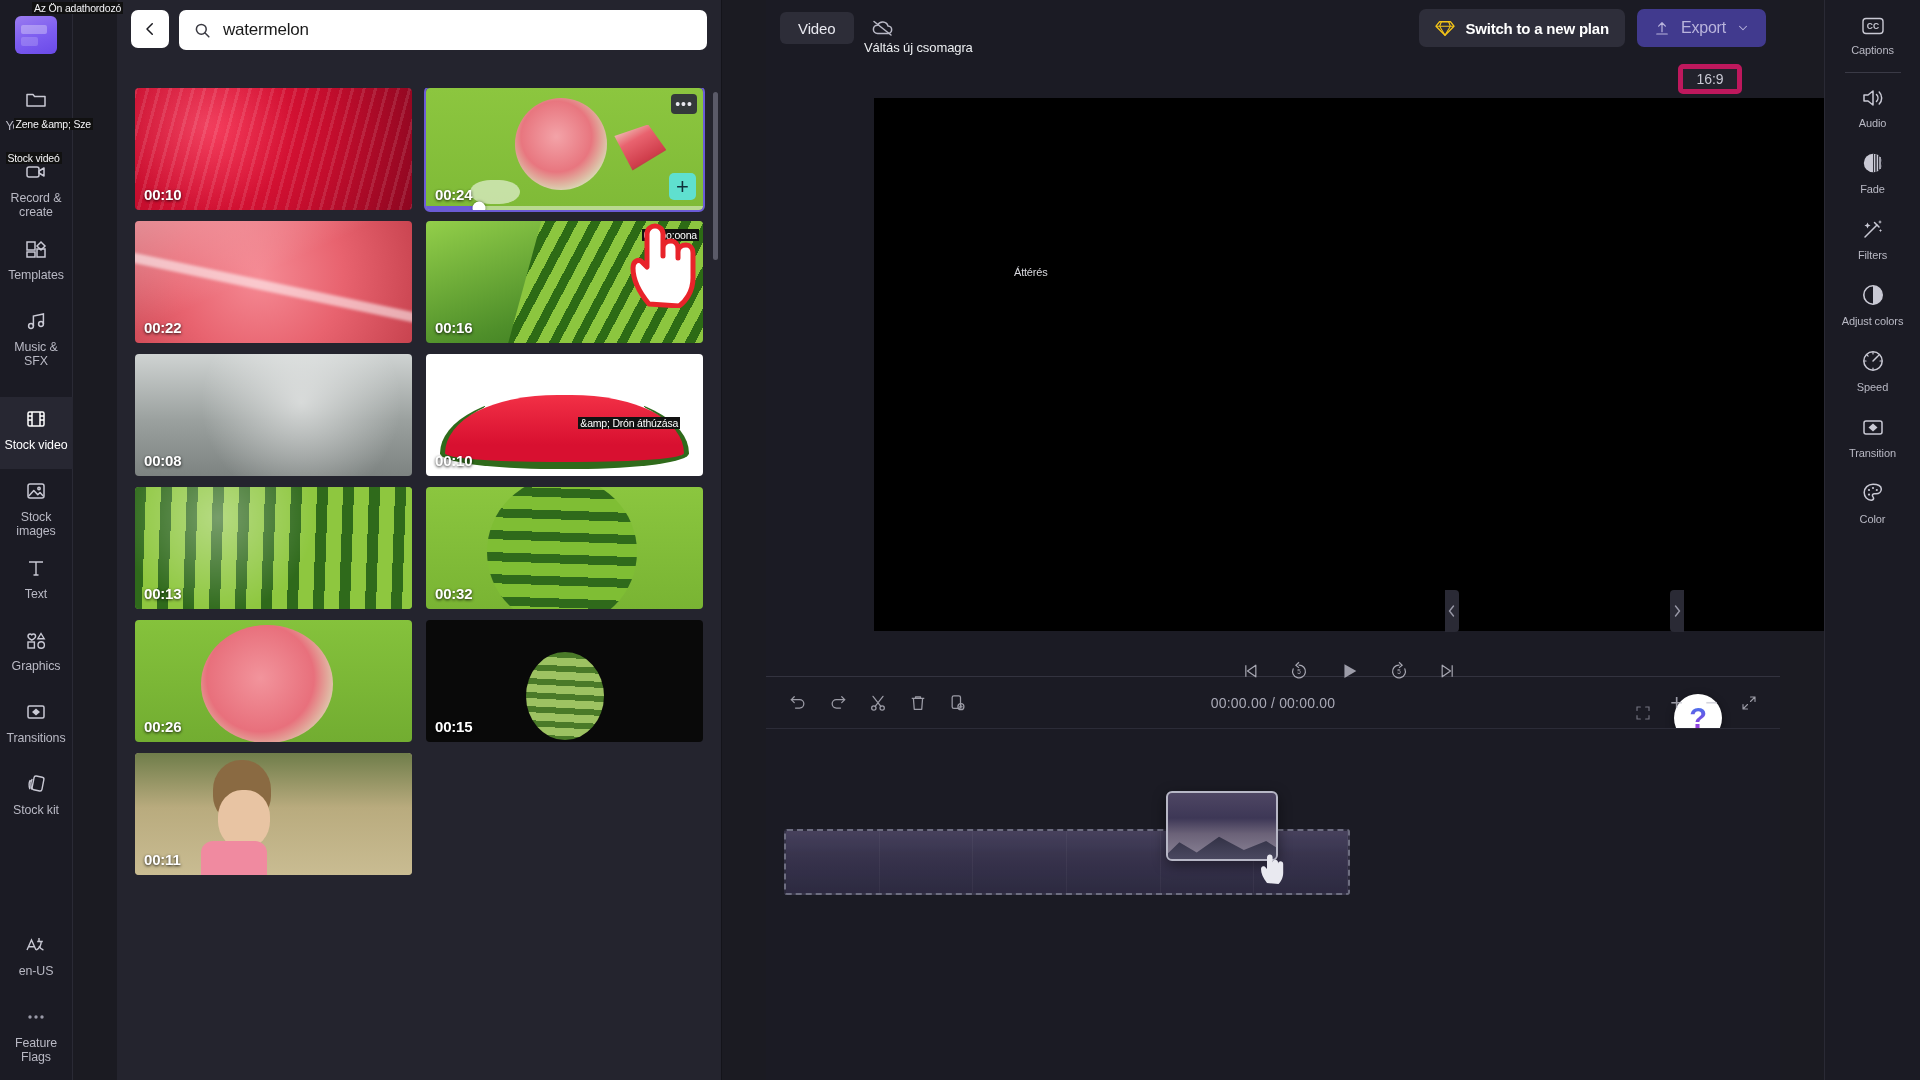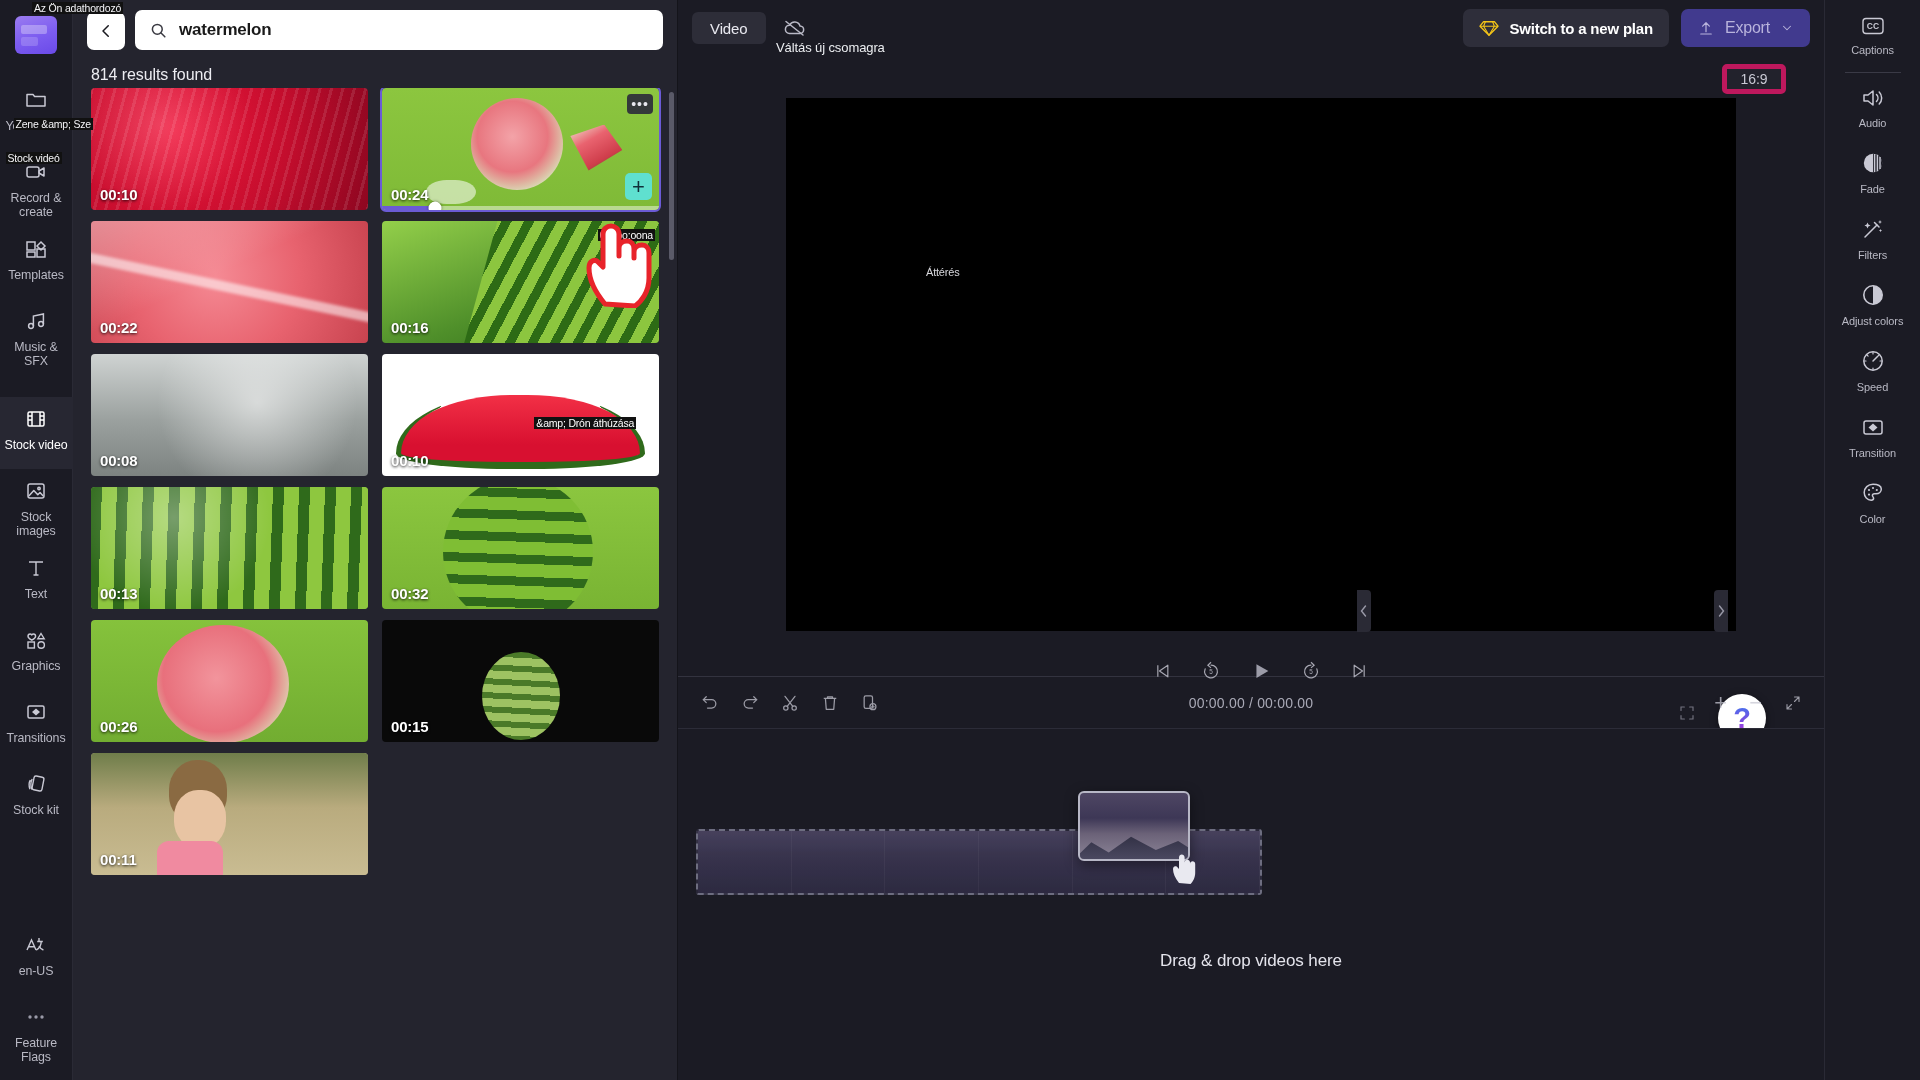--- a/index.html
+++ b/index.html
@@ -3,21 +3,21 @@
 <meta charset="utf-8">
 <style>
   * { box-sizing: border-box; margin: 0; padding: 0; }
   html, body {
     width: 1920px; height: 1080px;
     background: #1b1b22;
     font-family: "Liberation Sans", sans-serif;
     overflow: hidden;
     color: #e6e6ea;
   }
-  .app { position: relative; width: 1920px; height: 1080px; display: flex; }
+  .app { position: relative; width: 1920px; height: 1080px; display: flex; gap: 44px; }
 
   
   .rail {
     width: 73px; height: 1080px; background: #1b1b24;
     border-right: 1px solid #2a2a35;
     display: flex; flex-direction: column; align-items: center;
     flex: 0 0 73px; position: relative;
   }
   .logo {
     width: 42px; height: 38px; margin-top: 16px; border-radius: 6px;
@@ -55,21 +55,21 @@
     background: #111; padding: 0 2px; white-space: nowrap; letter-spacing: -.2px;
   }
   .rail-bottom { margin-top: auto; width: 100%; display:flex; flex-direction:column; align-items:center; padding-bottom: 8px; }
   svg { display: block; }
 
   
   .panel {
     width: 605px; flex: 0 0 605px; height: 1080px; background: #24242e;
     position: relative; border-right: 1px solid #14141a;
   }
-  .panel-top { padding: 10px 14px 0 14px; display: flex; align-items: flex-end; gap: 10px; font-weight: bold; }
+  .panel-top { padding: 10px 14px 0 14px; display: flex; align-items: flex-start; gap: 10px; }
   .back-btn {
     width: 38px; height: 38px; border-radius: 7px; background: #ffffff;
     display: flex; align-items: center; justify-content: center; cursor: pointer; flex: 0 0 38px;
   }
   .search-box {
     flex: 1; height: 40px; background: #ffffff; border-radius: 7px;
     display: flex; align-items: center; gap: 11px; padding: 0 14px; cursor: text;
   }
   .search-box .val { font-size: 17px; color: #1a1a1a; letter-spacing: -.2px; }
   .results-count { padding: 16px 0 9px 18px; font-size: 16px; color: #ececf1; letter-spacing: -.1px; }
@@ -403,21 +403,20 @@
       </div>
       <div class="search-box">
         <svg width="19" height="19" viewBox="0 0 24 24" fill="none" stroke="#3a3a42" stroke-width="1.9">
           <circle cx="10.5" cy="10.5" r="6.2"></circle>
             <path d="M15.2 15.2L20 20" stroke-linecap="round"></path>
           </svg>
         <span class="val">watermelon</span>
       </div>
     </div>
 
-    <div class="results-count">814 results found</div>
 
     <div class="grid">
 
       <div class="card t1">
         <div style="position:absolute;inset:0;background:
           repeating-linear-gradient(105deg, rgba(255,255,255,.10) 0 3px, rgba(0,0,0,0) 3px 11px),
           radial-gradient(circle at 25% 30%, rgba(255,255,255,.18), transparent 40%);"></div>
         <div class="dur">00:10</div>
       </div>
 
@@ -661,21 +660,20 @@
 
       <span class="hand-cursor">
         <svg width="30" height="34" viewBox="0 0 30 34">
           <path d="M9 32 C5 27, 3 22, 3 18 C3 15.5, 5 14.5, 6.7 15.6 L9 18 L9 6.5 C9 4.6, 10.4 3.5, 11.8 3.5
                    C13.2 3.5, 14.6 4.6, 14.6 6.5 L14.6 14.5 L14.6 11.5 C14.6 9.7, 16 8.8, 17.4 8.8
                    C18.8 8.8, 20 9.8, 20 11.6 L20 15 L20 12.8 C20 11, 21.3 10.2, 22.6 10.2
                    C24 10.2, 25.2 11.2, 25.2 13 L25.2 22 C25.2 27, 22.5 31, 20.5 33 Z" fill="#e9e9f0"></path>
         </svg>
       </span>
 
-      <div class="drop-text">Drag &amp; drop videos here</div>
     </div>
   </div>
 
   <div class="rrail">
 
     <div class="rrail-item">
       <span>
         <svg width="26" height="22" viewBox="0 0 26 22" fill="none" stroke="#c9c9d4" stroke-width="1.4">
           <rect x="3" y="3.5" width="20" height="15" rx="3"></rect>
           <text x="13" y="14" font-size="8.5" fill="#c9c9d4" stroke="none" text-anchor="middle" font-family="Liberation Sans" font-weight="bold">CC</text>

